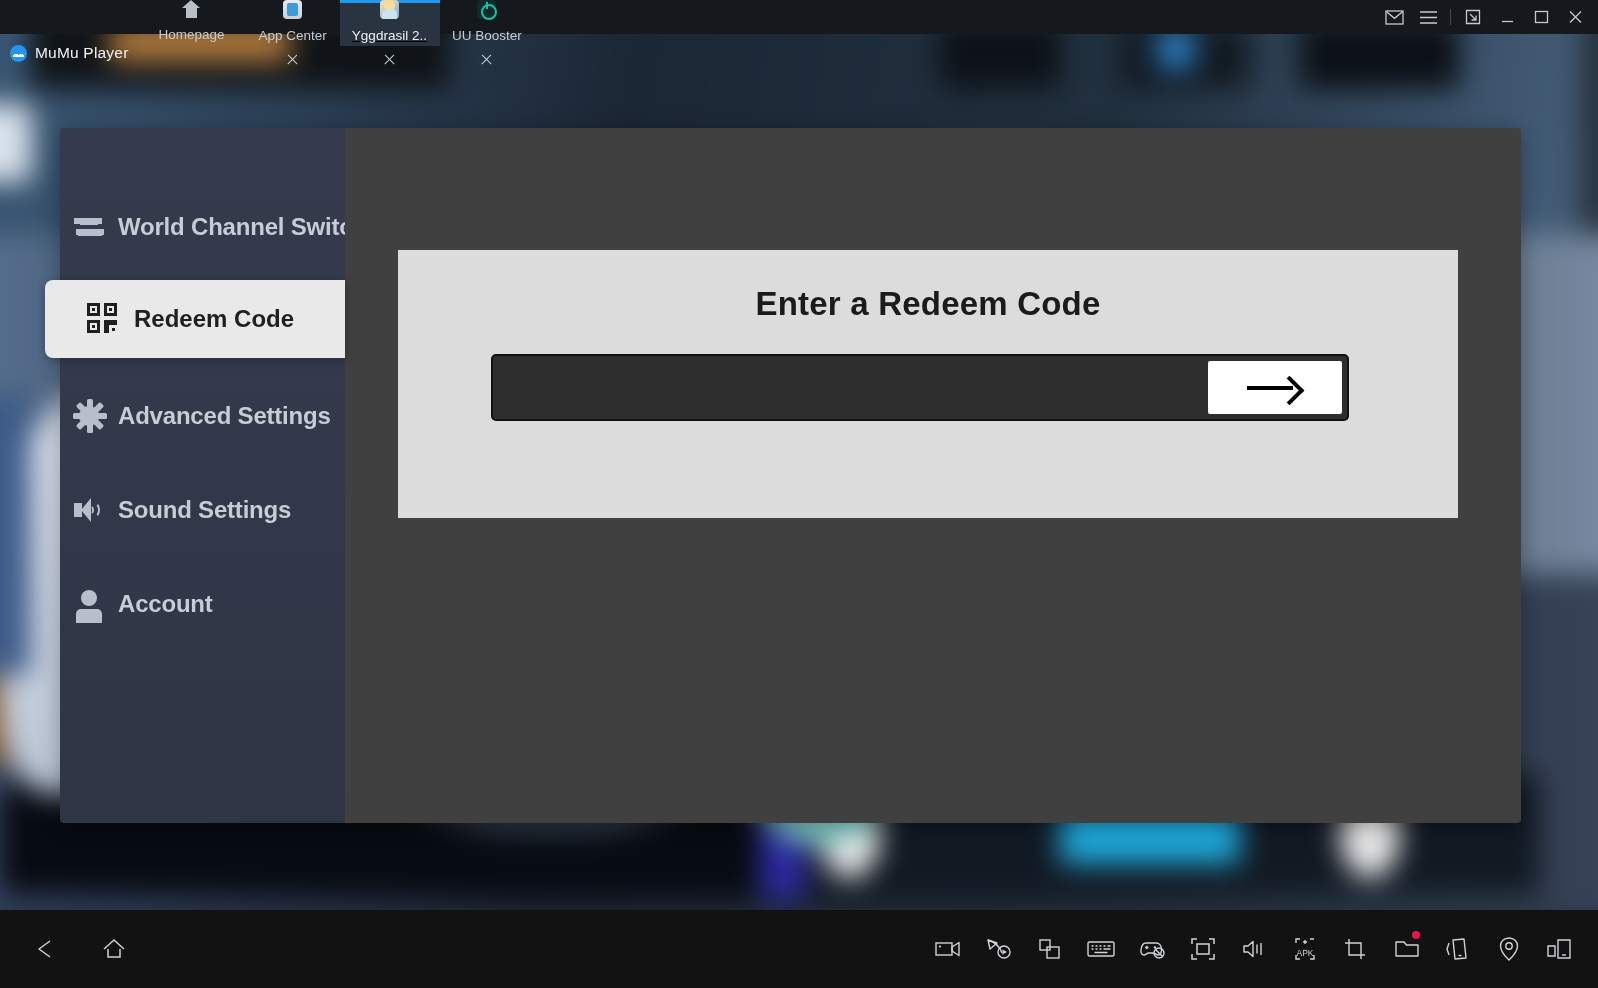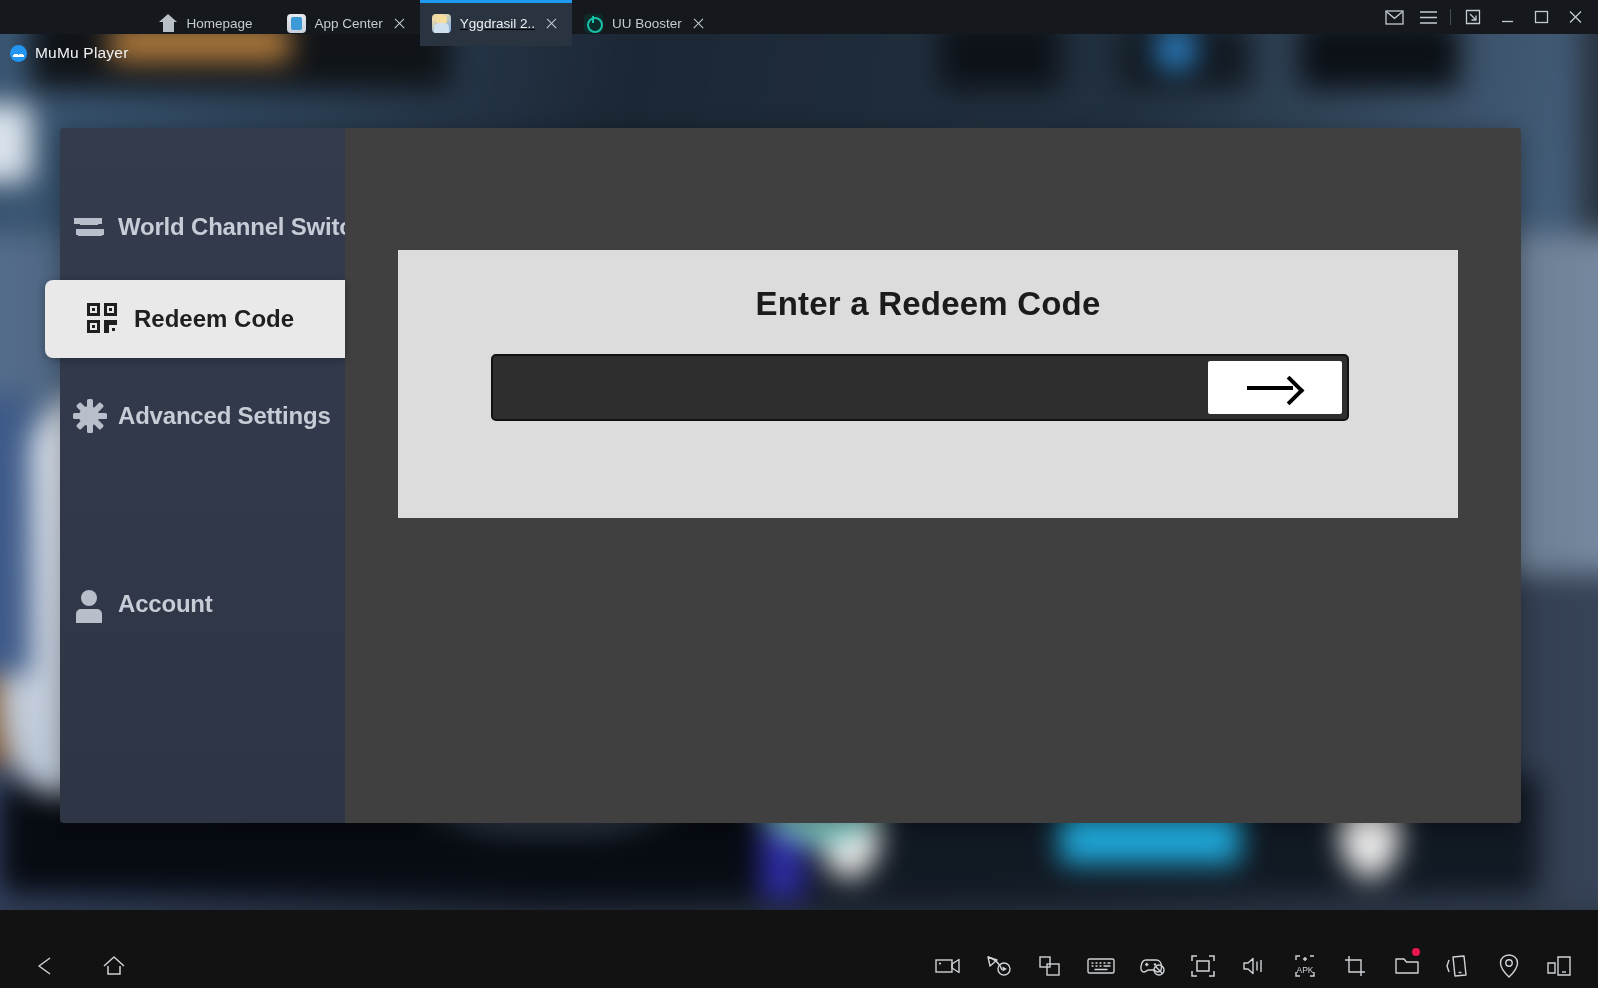--- a/index.html
+++ b/index.html
@@ -32,21 +32,21 @@
     background:
       radial-gradient(circle 3.1px at 3px 6px, #fff 98%, transparent 100%),
       radial-gradient(circle 3.1px at 8px 6px, #fff 98%, transparent 100%);
   }
   .brand-text { color: #f1f3f5; font-size: 15.5px; letter-spacing: .2px; }
 
   .tabstrip { display: flex; align-items: stretch; height: 34px; }
   .tab {
     display: flex; align-items: center; gap: 9px;
     padding: 0 13px 0 12px; height: 46px;
-    position: relative; cursor: default;
+    position: relative; cursor: default; flex-direction: column;
   }
   .tab.home { padding-left: 16px; padding-right: 22px; }
   .tab .tab-label { color: #c6cbd2; font-size: 13.5px; white-space: nowrap; }
   .tab.active { background: #2a3340; text-decoration: underline; }
   .tab.active::before {
     content: ""; position: absolute; left: 0; right: 0; top: 0; height: 3px;
     background: #1e9bf0;
   }
   .tab.active .tab-label { color: #eef1f4; }
   .tab-close {
@@ -274,21 +274,21 @@
     width: 17px; height: 17px;
     border-top: 4.5px solid #000; border-right: 4.5px solid #000;
     transform: rotate(45deg);
   }
 
   
   #bottombar {
     position: absolute; left: 0; top: 910px; width: 1598px; height: 78px;
     background: #121212;
     z-index: 50;
-    display: flex; align-items: flex-end;
+    display: flex; align-items: center;
   }
   .navbtns { display: flex; align-items: center; gap: 24px; padding-left: 24px; }
   .tbtn {
     width: 44px; height: 44px; display: flex; align-items: center; justify-content: center;
     cursor: pointer; position: relative;
   }
   .toolbtns {
     margin-left: auto; display: flex; align-items: center; gap: 7px; padding-right: 16px;
   }
   .reddot {
@@ -423,20 +423,29 @@
       <span class="nav-icon ico-gear">
         <span class="gtooth" style="transform:rotate(0deg)"></span>
         <span class="gtooth" style="transform:rotate(45deg)"></span>
         <span class="gtooth" style="transform:rotate(90deg)"></span>
         <span class="gtooth" style="transform:rotate(135deg)"></span>
         <span class="gcore"></span>
       </span>
       <span class="nav-label">Advanced Settings</span>
     </div>
 
+    <div class="nav-item" style="top:346px">
+      <span class="nav-icon ico-sound">
+        <span class="spk"></span>
+        <span class="cone"></span>
+        <span class="wave" style="left:16px;top:9px;width:12px;height:16px;transform:rotate(0deg);"></span>
+        <span class="wave" style="left:13px;top:12px;width:9px;height:10px;"></span>
+      </span>
+      <span class="nav-label">Sound Settings</span>
+    </div>
 
     <div class="nav-item" style="top:440px">
       <span class="nav-icon ico-user">
         <span class="head"></span>
         <span class="body"></span>
       </span>
       <span class="nav-label">Account</span>
     </div>
 
   </div>

